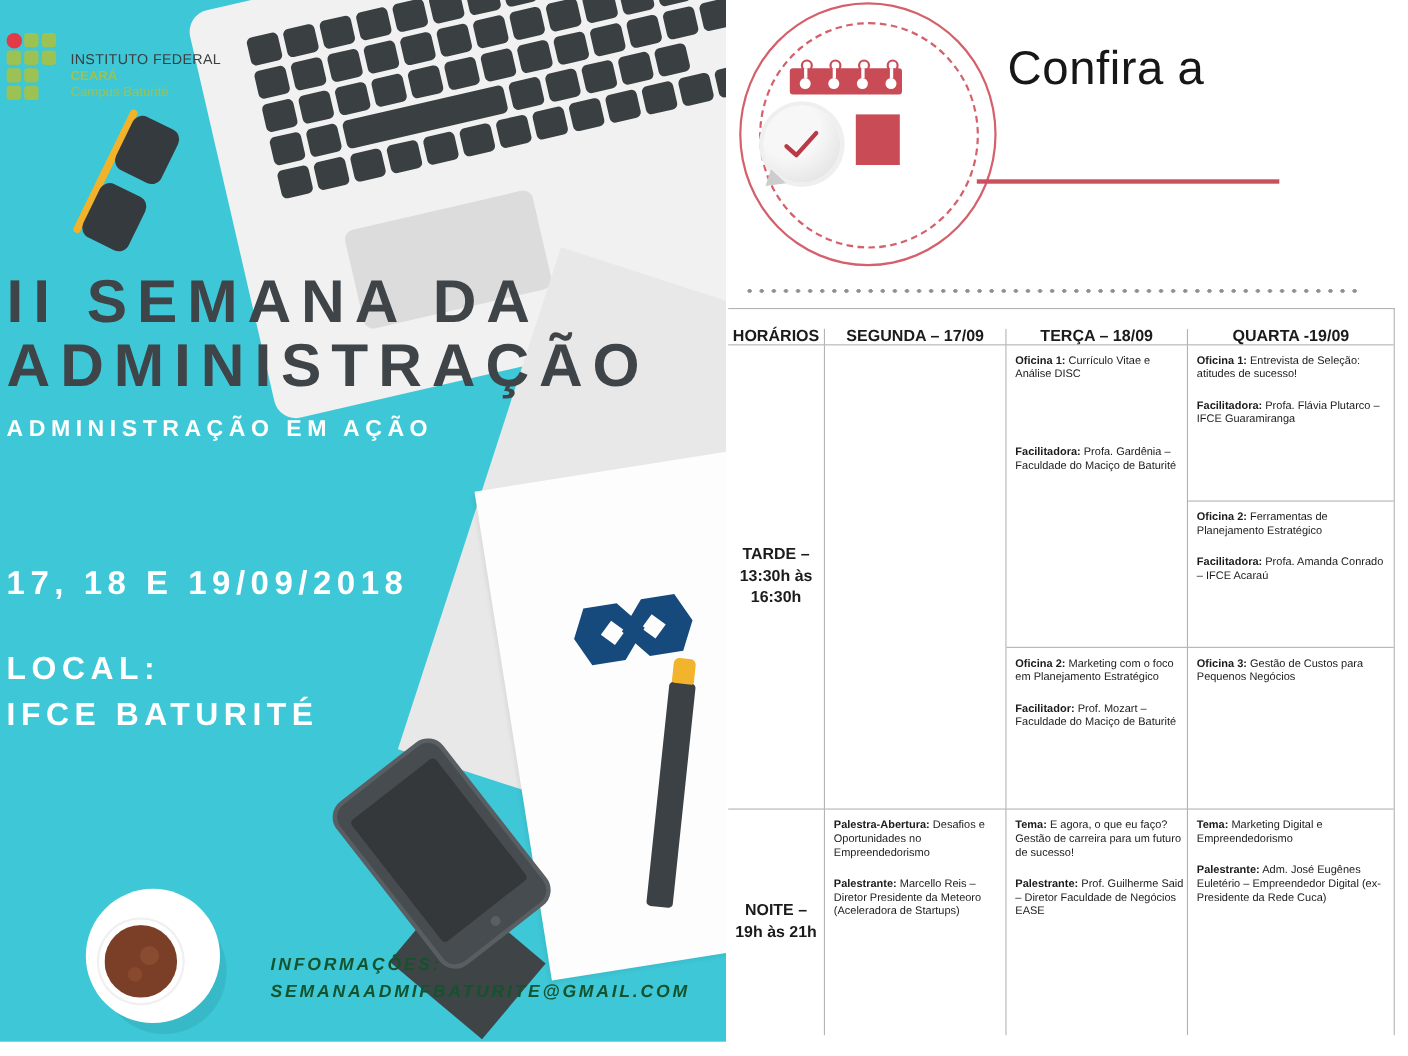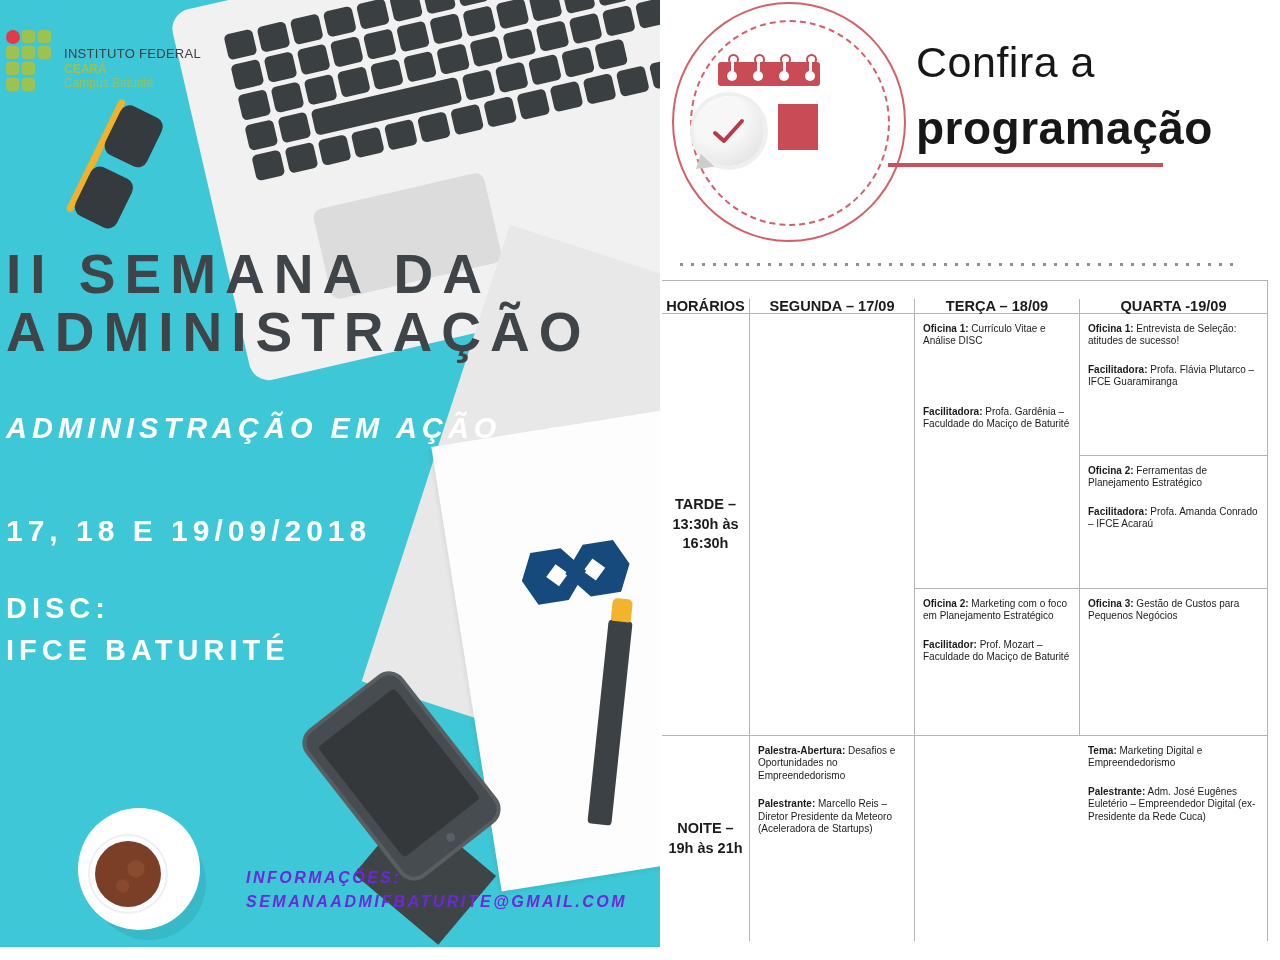--- a/index.html
+++ b/index.html
@@ -67,31 +67,31 @@
   .coffee-cup{position:absolute;left:12px;top:28px;width:76px;height:76px;
     background:#ffffff;border-radius:50%;box-shadow:0 0 0 2px #f0f0f0;}
   .coffee-liquid{position:absolute;left:17px;top:33px;width:66px;height:66px;border-radius:50%;
     background:radial-gradient(circle at 62% 42%,#8a4c31 0 8px,transparent 9px),
                radial-gradient(circle at 42% 68%,#88492e 0 6px,transparent 7px),#7a3f26;}
   .coffee-handle{position:absolute;left:84px;top:62px;width:34px;height:20px;
     background:#ffffff;border-radius:10px;transform:rotate(12deg);}
   
   .event-title{position:absolute;left:6px;top:246px;z-index:10;color:#3e4448;
     font-weight:bold;font-size:55px;line-height:1.05;letter-spacing:9px;white-space:pre-line;}
-  .event-subtitle{position:absolute;left:6px;top:412px;z-index:10;color:#ffffff;
-    font-weight:bold;font-style:italic;font-size:29px;letter-spacing:5px;}
+  .event-subtitle{position:absolute;left:6px;top:378px;z-index:10;color:#ffffff;
+    font-weight:bold;font-size:21px;letter-spacing:5px;}
   .event-dates{position:absolute;left:6px;top:514px;z-index:10;color:#ffffff;
     font-weight:bold;font-size:30px;letter-spacing:5px;}
   .loc-label{position:absolute;left:6px;top:592px;z-index:10;color:#ffffff;
     font-weight:bold;font-size:29px;letter-spacing:5px;}
   .loc-value{position:absolute;left:6px;top:634px;z-index:10;color:#ffffff;
     font-weight:bold;font-size:29px;letter-spacing:5px;}
   .city{position:absolute;left:6px;top:698px;z-index:10;color:#ffffff;
     font-weight:bold;font-size:29px;letter-spacing:5px;}
-  .info{position:absolute;left:246px;top:866px;z-index:10;color:#6d28d9;
+  .info{position:absolute;left:246px;top:866px;z-index:10;color:#14532d;
     font-weight:bold;font-style:italic;font-size:16px;letter-spacing:2.5px;line-height:1.5;}
   
   .cal-circle1{position:absolute;left:672px;top:2px;width:230px;height:236px;
     border:2px solid #d4606b;border-radius:50%;}
   .cal-circle2{position:absolute;left:690px;top:20px;width:196px;height:202px;
     border:2px dashed #d4606b;border-radius:50%;}
   .cal-bar{position:absolute;left:718px;top:62px;width:102px;height:24px;
     background:#c94b56;border-radius:3px;}
   .cal-dot{position:absolute;top:9px;width:10px;height:10px;background:#ffffff;border-radius:50%;}
   .cal-dot::after{content:'';position:absolute;left:3.5px;top:-9px;width:3px;height:9px;background:#ffffff;}
@@ -254,21 +254,21 @@
       <div class="logo-org">INSTITUTO FEDERAL</div>
       <div class="logo-state">CEARÁ</div>
       <div class="logo-campus">Campus Baturité</div>
     </div>
   </div>
 
   <div class="event-title">II SEMANA DA
 ADMINISTRAÇÃO</div>
   <div class="event-subtitle">ADMINISTRAÇÃO EM AÇÃO</div>
   <div class="event-dates">17, 18 E 19/09/2018</div>
-  <div class="loc-label">DISC:</div>
+  <div class="loc-label">LOCAL:</div>
   <div class="loc-value">IFCE BATURITÉ</div>
   <div class="info">
     <div>INFORMAÇÕES:</div>
     <div>SEMANAADMIFBATURITE@GMAIL.COM</div>
   </div>
 </div>
 
 <div class="cal-circle1"></div>
 <div class="cal-circle2"></div>
 <div class="cal-bar">
@@ -284,21 +284,20 @@
 <div class="cal-page"></div>
 <div class="cal-lens">
   <svg width="34" height="27" viewBox="0 0 34 27">
     <polyline points="3,15 12,23 30,3" stroke="#b93a46" stroke-width="4" fill="none" stroke-linecap="round" stroke-linejoin="round"></polyline>
   </svg>
 </div>
 <div class="cal-pointer"></div>
 
 <div class="heading">
   <div class="heading-l1">Confira a</div>
-  <div class="heading-l2">programação</div>
 </div>
 <div class="heading-underline"></div>
 <div class="dotted-sep"></div>
 
 <div class="schedule">
   <div class="cell th c1 r1 br bb">HORÁRIOS</div>
   <div class="cell th c2 r1 br bb">SEGUNDA – 17/09</div>
   <div class="cell th c3 r1 br bb">TERÇA – 18/09</div>
   <div class="cell th c4 r1 bb">QUARTA -19/09</div>
 
@@ -325,17 +324,21 @@
   <div class="cell txt-cell c4 r4 bb" data-cell="qua_tarde_3">
       <p><b>Oficina 3:</b> Gestão de Custos para Pequenos Negócios</p>
     </div>
 
   <div class="cell time-cell c1 r5 br">NOITE –
 19h às 21h</div>
   <div class="cell txt-cell c2 r5 br" data-cell="seg_noite">
       <p><b>Palestra-Abertura:</b> Desafios e Oportunidades no Empreendedorismo</p>
       <p><b>Palestrante:</b> Marcello Reis – Diretor Presidente da Meteoro (Aceleradora de Startups)</p>
     </div>
+  <div class="cell txt-cell c3 r5 br" data-cell="ter_noite">
+      <p><b>Tema:</b> E agora, o que eu faço? Gestão de carreira para um futuro de sucesso!</p>
+      <p><b>Palestrante:</b> Prof. Guilherme Said – Diretor Faculdade de Negócios EASE</p>
+    </div>
   <div class="cell txt-cell c4 r5" data-cell="qua_noite">
       <p><b>Tema:</b> Marketing Digital e Empreendedorismo</p>
       <p><b>Palestrante:</b> Adm. José Eugênes Euletério – Empreendedor Digital (ex-Presidente da Rede Cuca)</p>
     </div>
 </div>
 
 </body></html>

